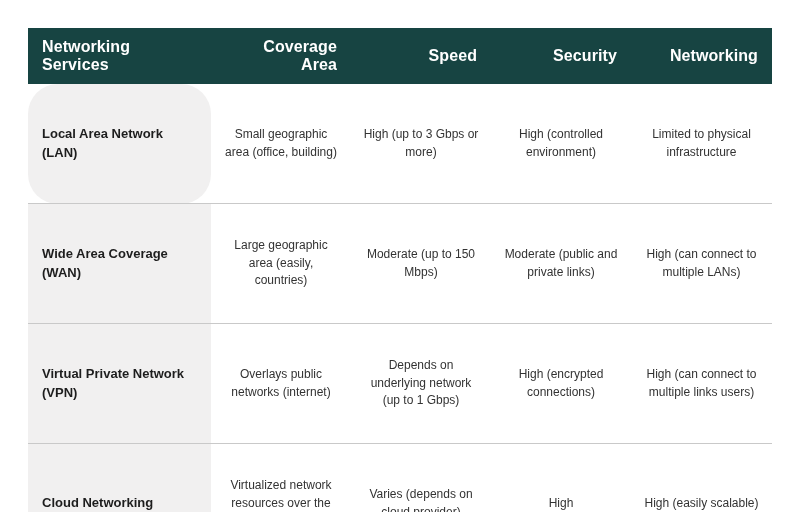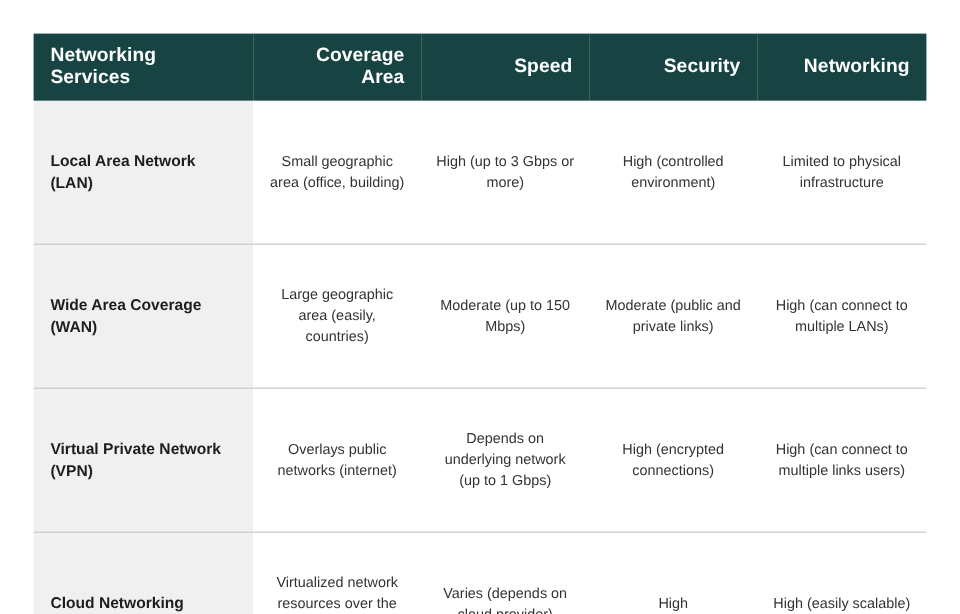--- a/index.html
+++ b/index.html
@@ -85,21 +85,21 @@
     line-height: 1.45;
     text-align: left;
     padding-left: 14px;
     padding-right: 12px;
   }
   tbody td.value-cell {
     text-align: center;
   }
 
   
-  tbody tr.row-lan td { height: 87px; }
+  tbody tr.row-lan td { height: 87px; border-radius: 30px; }
   tbody tr.row-wan td { height: 87px; }
   tbody tr.row-vpn td { height: 87px; }
   tbody tr.row-cloud td { height: 87px; }
 </style>
 </head>
 <body>
 
 <div class="page">
   <div class="table-wrap">
     <table class="comparison">

